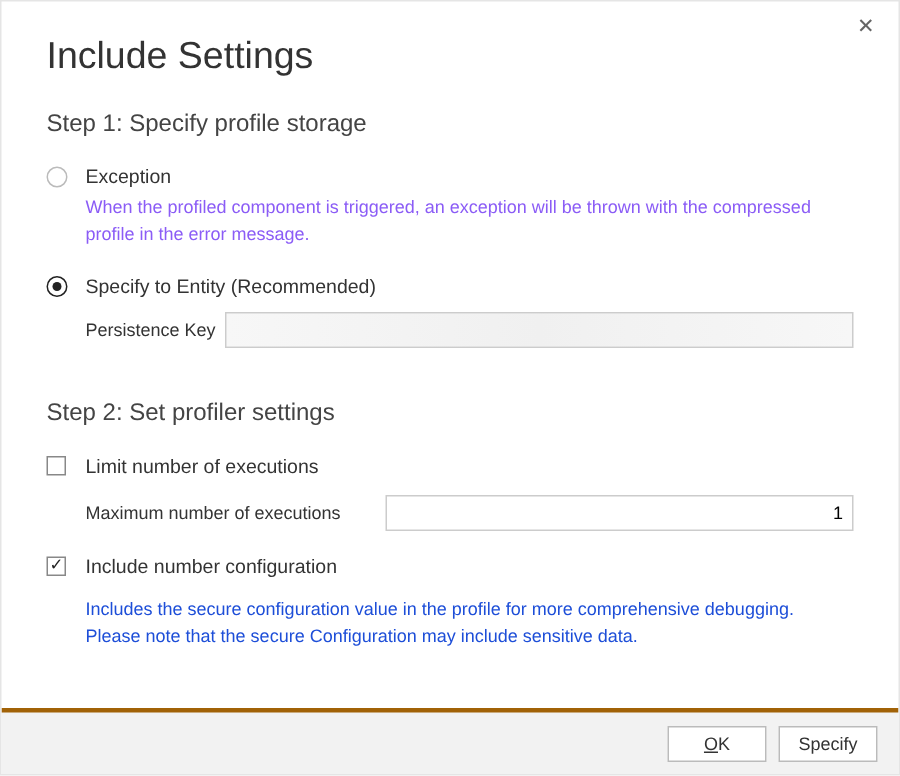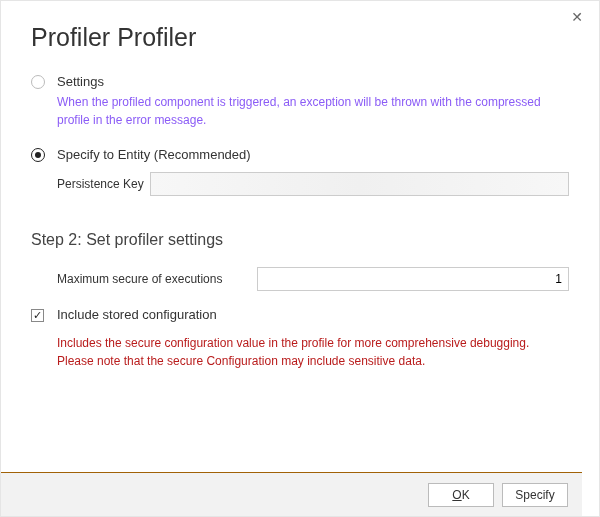--- a/index.html
+++ b/index.html
@@ -159,33 +159,33 @@
     flex: 1;
     height: 24px;
     border: 1px solid #ccc;
     padding: 2px 6px;
     font-size: 12px;
     text-align: right;
     background: #fff;
   }
   .sub-desc {
     font-size: 12px;
-    color: #b91c1c;
+    color: #1d4ed8;
     margin-left: 26px;
     line-height: 1.5;
     margin-top: 4px;
   }
   .footer {
     position: absolute;
     bottom: 0;
     left: 0;
-    right: 17px;
+    right: 0;
     height: 44px;
     background: #f2f2f2;
-    border-top: 1px solid #a16207;
+    border-top: 3px solid #a16207;
     display: flex;
     justify-content: flex-end;
     align-items: center;
     padding-right: 14px;
     gap: 8px;
   }
   .dlg-button {
     min-width: 66px;
     height: 24px;
     background: #ffffff;
@@ -197,30 +197,31 @@
   }
 </style>
 </head>
 <body>
 
 <button class="close-btn">
   <span>✕</span>
 </button>
 
 <div class="content">
-  <h1 class="title">Profiler Profiler</h1>
-
+  <h1 class="title">Include Settings</h1>
+
+  <div class="step-heading">Step 1: Specify profile storage</div>
 
   <div class="option-block">
     <div class="option-row">
       <div class="radio-col">
         <span class="radio unchecked"></span>
       </div>
       <div class="option-body">
-        <div class="option-label">Settings</div>
+        <div class="option-label">Exception</div>
         <div class="option-desc">When the profiled component is triggered, an exception will be thrown with the compressed profile in the error message.</div>
       </div>
     </div>
   </div>
 
   <div class="option-block">
     <div class="option-row">
       <div class="radio-col">
         <span class="radio checked"></span>
       </div>
@@ -230,30 +231,36 @@
           <div class="field-label">Persistence Key</div>
           <input type="text" class="text-input blurred" value="" style="">
         </div>
       </div>
     </div>
   </div>
 
   <div class="section2">
     <div class="step-heading">Step 2: Set profiler settings</div>
 
+    <div class="checkbox-row">
+      <div class="checkbox-col">
+        <span class="checkbox"></span>
+      </div>
+      <div class="cb-label">Limit number of executions</div>
+    </div>
     <div class="sub-field-row">
-      <div class="field-label" style="width:200px;">Maximum secure of executions</div>
+      <div class="field-label" style="width:200px;">Maximum number of executions</div>
       <input type="text" class="num-input" value="1" style="">
     </div>
 
     <div class="checkbox-row">
       <div class="checkbox-col">
         <span class="checkbox checked"></span>
       </div>
-      <div class="cb-label">Include stored configuration</div>
+      <div class="cb-label">Include number configuration</div>
     </div>
     <div class="sub-desc">Includes the secure configuration value in the profile for more comprehensive debugging. Please note that the secure Configuration may include sensitive data.</div>
   </div>
 </div>
 
 <div class="footer">
   <button class="dlg-button"><span style="text-decoration:underline">O</span>K</button>
   <button class="dlg-button">Specify</button>
 </div>
 

